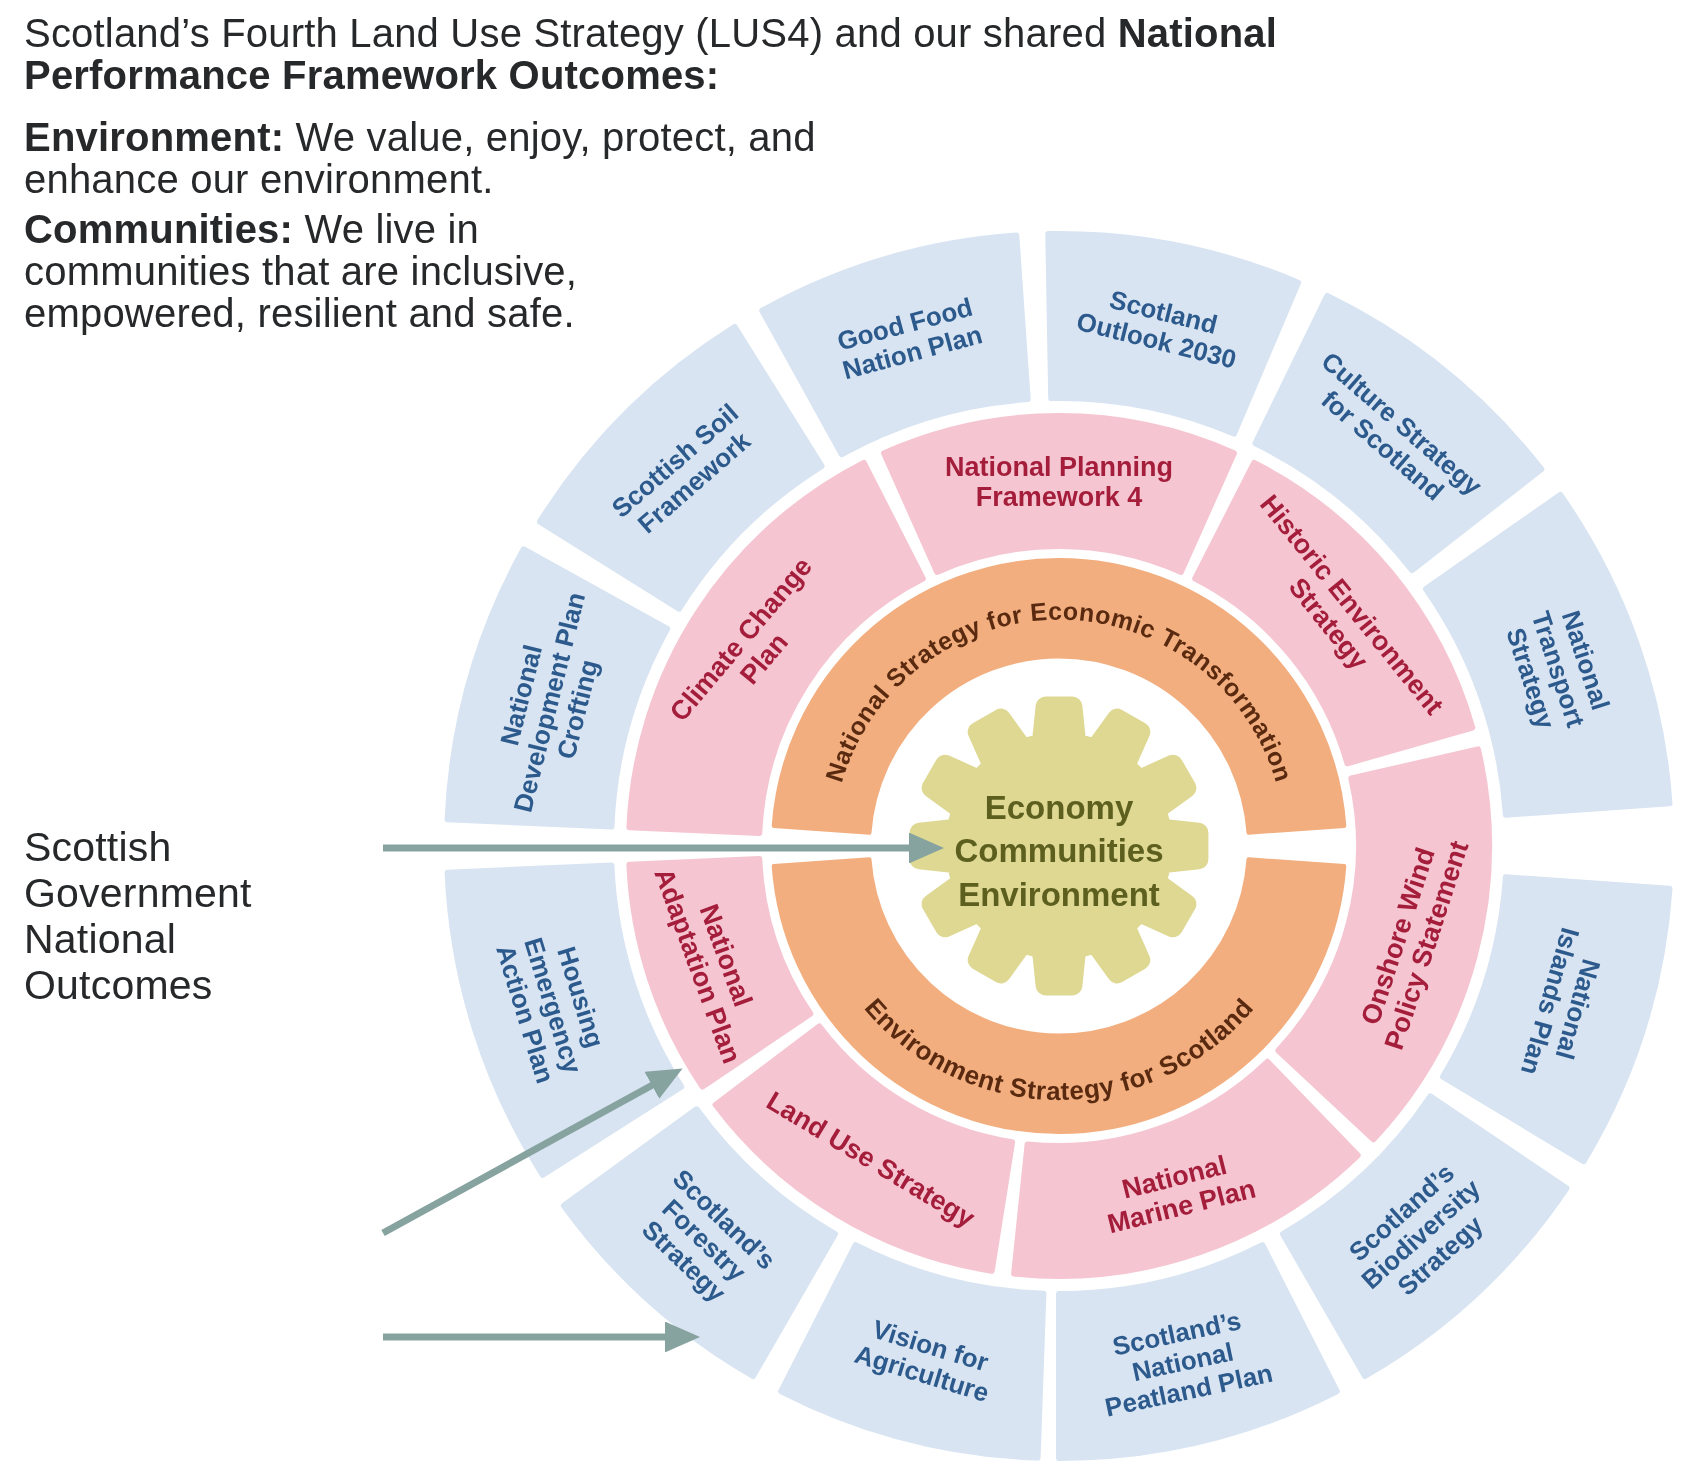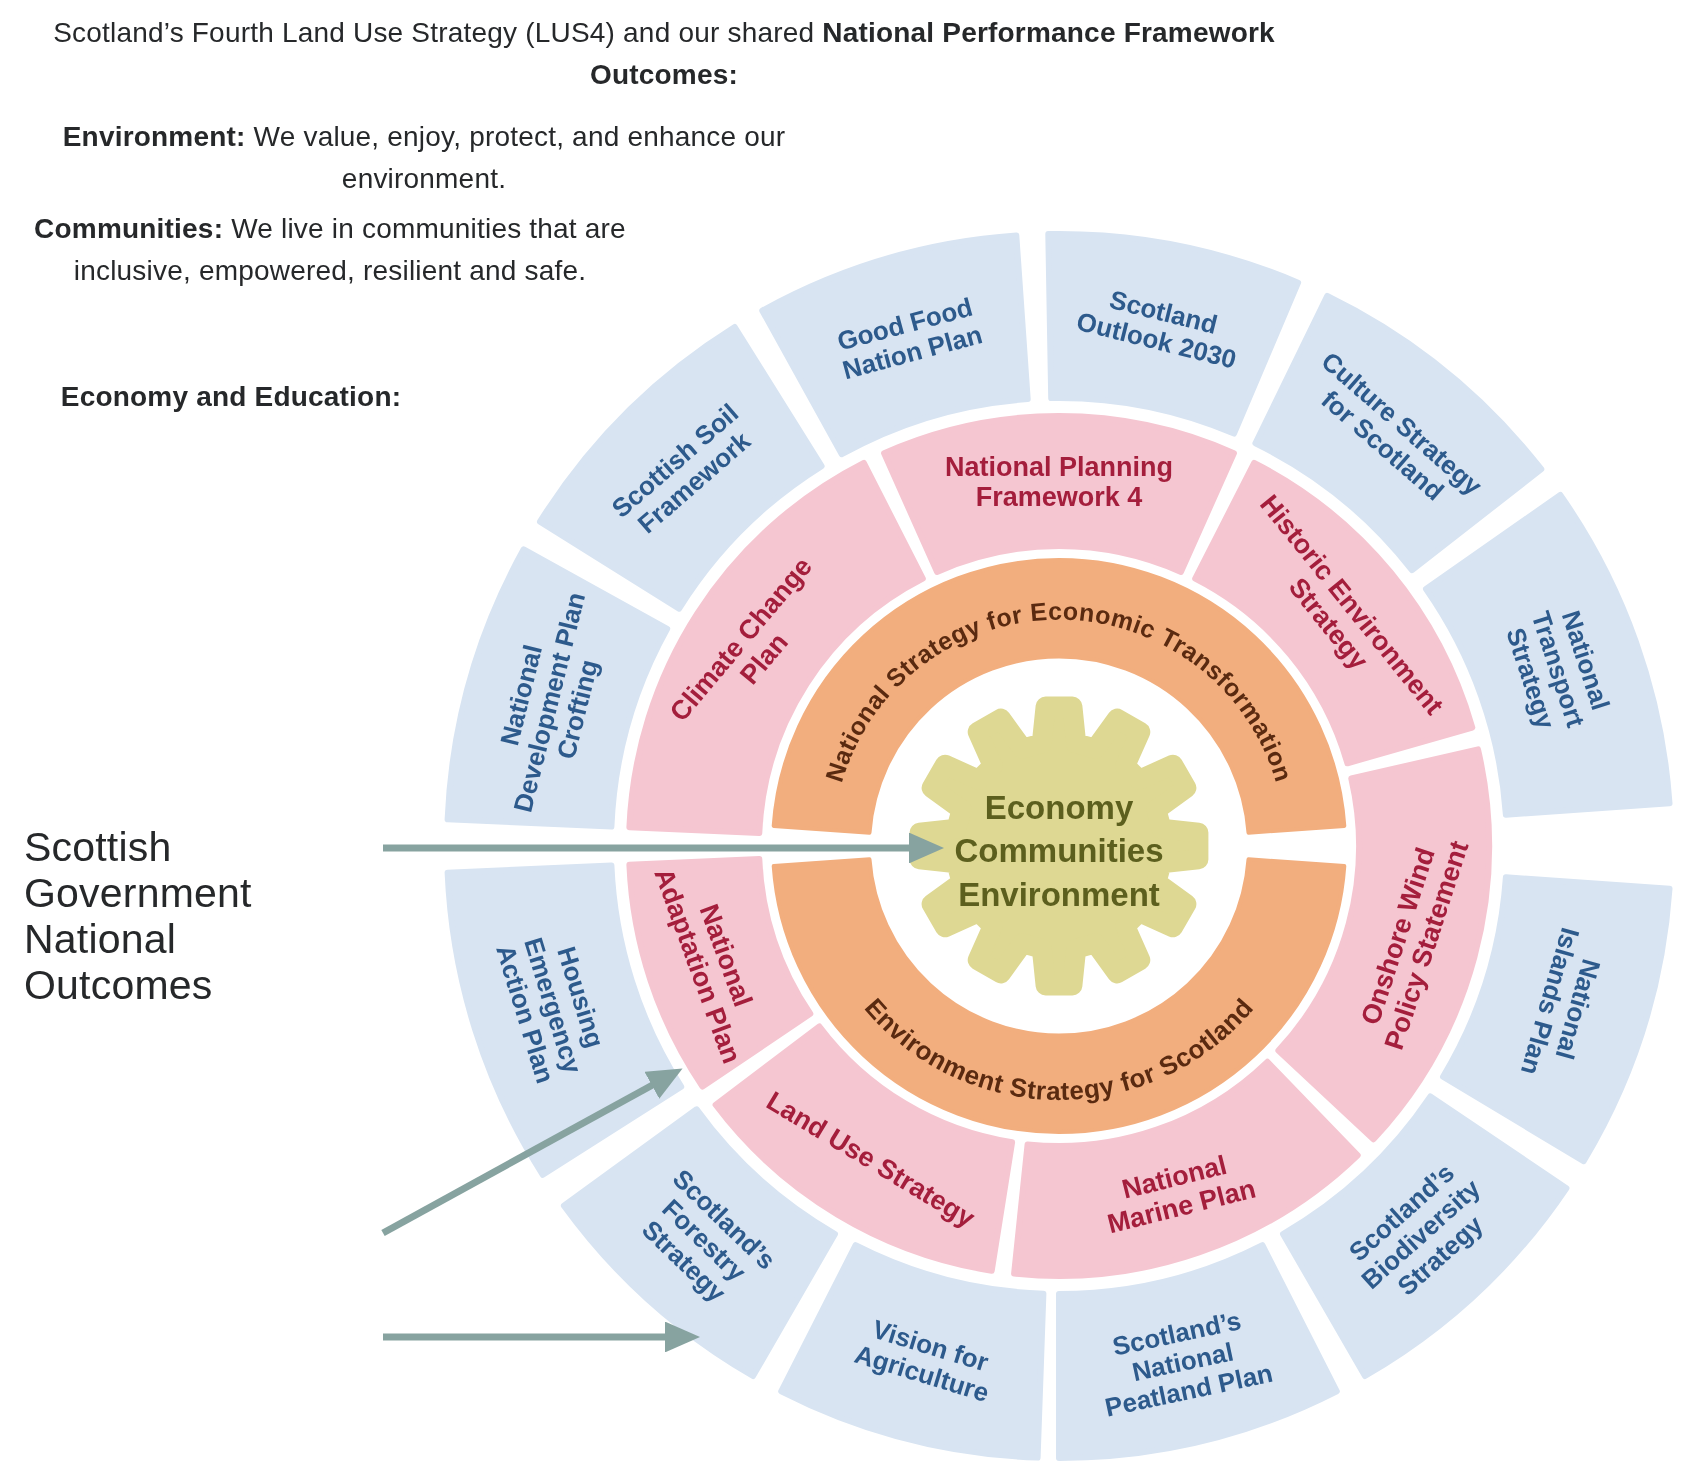--- a/index.html
+++ b/index.html
@@ -1,18 +1,18 @@
 <!DOCTYPE html>
 <html><head>
 <meta charset="utf-8">
 <style>
   html,body{margin:0;padding:0;background:#ffffff;}
   body{font-family:"Liberation Sans","DejaVu Sans",sans-serif;color:#26282a;}
   .canvas{position:relative;width:1684px;height:1468px;background:#ffffff;overflow:hidden;}
-  .canvas p{margin:0;position:absolute;left:24px;font-size:28px;line-height:42px;letter-spacing:0.2px;text-align:center;}
+  .canvas p{margin:0;position:absolute;left:24px;font-size:40px;line-height:42px;letter-spacing:0.2px;}
   #p-intro{top:12px;width:1280px;}
   #p-env{top:116px;width:800px;}
   #p-comm{top:208px;width:612px;}
   #p-econ{top:374px;width:414px;line-height:45px;}
   .canvas p strong{font-weight:bold;}
   .stacked strong{display:block;}
   .anno{position:absolute;left:24px;font-size:41px;line-height:46px;letter-spacing:0.2px;}
   #anno-0{top:824px;width:348px;}
   #anno-1{top:1072px;width:354px;}
   #anno-2{top:1290px;width:354px;}
@@ -23,21 +23,21 @@
 <body>
 
 <div class="canvas">
 
   <p id="p-intro"><span>Scotland’s Fourth Land Use Strategy (LUS4) and our shared </span><strong>National Performance Framework Outcomes:</strong></p>
 
   <p id="p-env" class="outcome"><strong>Environment:</strong><span> We value, enjoy, protect, and enhance our environment.</span></p>
 
   <p id="p-comm" class="outcome"><strong>Communities:</strong><span> We live in communities that are inclusive, empowered, resilient and safe.</span></p>
 
-  <p id="p-econ" class="outcome stacked"><strong>Economy and Education:</strong></p>
+  <p id="p-econ" class="outcome stacked"></p>
 
   <div id="anno-0" class="anno">Scottish Government National Outcomes</div>
 
   <svg id="wheel" width="1684" height="1468" viewBox="0 0 1684 1468" aria-hidden="false">
       <defs>
         <marker id="ah" viewBox="0 0 5 4.4" refX="1" refY="2.2" markerWidth="5" markerHeight="4.4" orient="auto">
           <path d="M0,0 L5,2.2 L0,4.4 Z" fill="#87a3a0"></path>
         </marker>
         <path id="arcTop" d="M 834.2 822.4 A 226 226 0 0 1 1283.8 822.4" fill="none"></path>
         <path id="arcBottom" d="M 806.4 872.6 A 254 254 0 0 0 1311.6 872.6" fill="none"></path>

